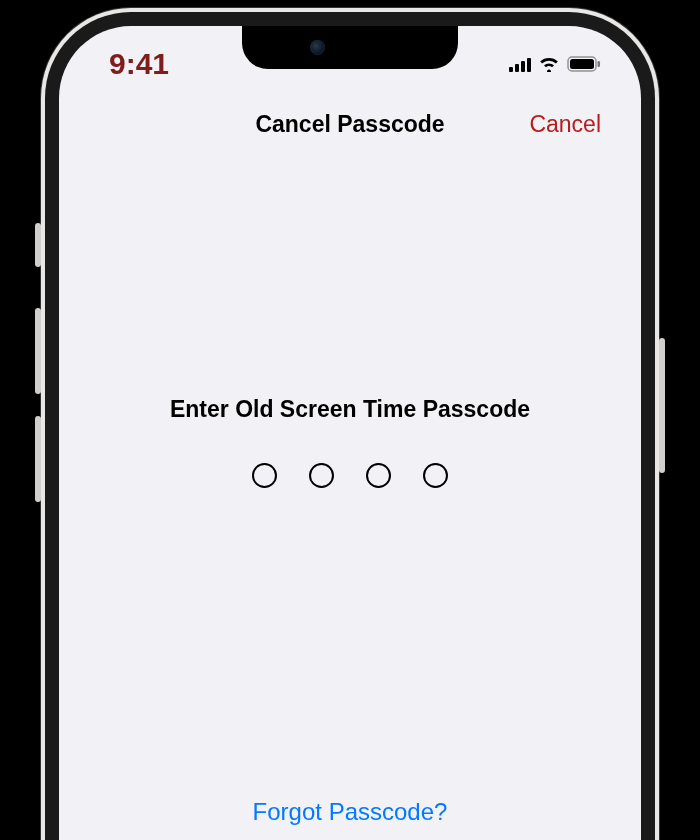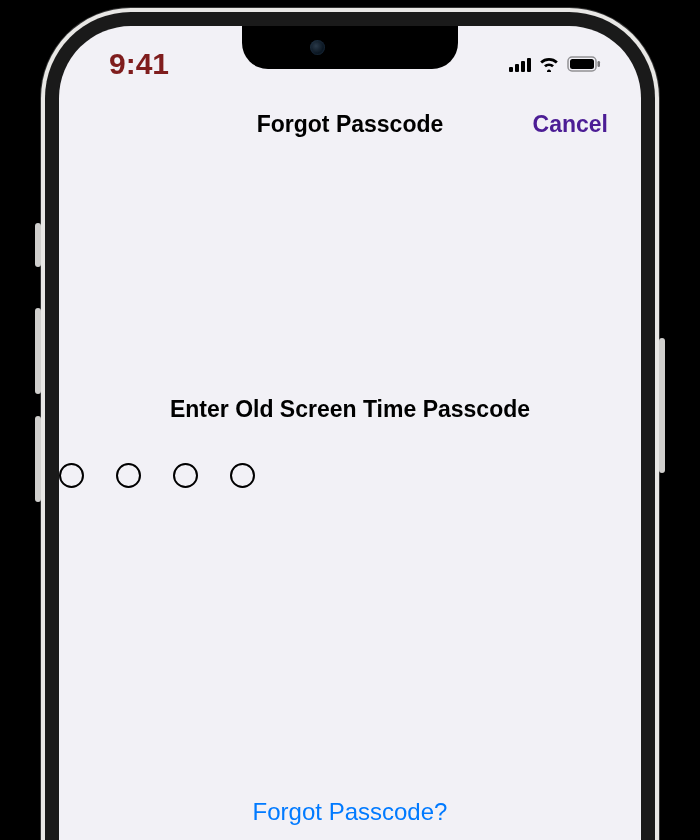--- a/index.html
+++ b/index.html
@@ -122,30 +122,31 @@
       position: relative;
       padding: 0 24px;
     }
     .nav-title {
       font-size: 23px;
       font-weight: 600;
       color: #000;
     }
     .nav-cancel {
       position: absolute;
-      right: 33px;
+      right: 40px;
       font-size: 23px;
-      font-weight: 700;
-      color: #4c1d95;
+      font-weight: 400;
+      color: #b91c1c;
       cursor: pointer;
     }
     .content {
       padding-top: 242px;
       display: flex;
       flex-direction: column;
+      align-items: center;
     }
     .prompt {
       font-size: 23px;
       font-weight: 600;
       color: #000;
       text-align: center;
     }
     .passcode-dots {
       margin-top: 40px;
       display: flex;
@@ -208,21 +209,21 @@
               <svg width="34" height="16" viewBox="0 0 34 16">
                 <rect x="1" y="1" width="28" height="14" rx="4" ry="4" fill="none" stroke="#000" stroke-opacity="0.4" stroke-width="1.5"></rect>
                 <rect x="3" y="3" width="24" height="10" rx="2.5" ry="2.5" fill="#000"></rect>
                 <rect x="30.5" y="5" width="2.5" height="6" rx="1.2" ry="1.2" fill="#000" fill-opacity="0.5"></rect>
               </svg>
             </div>
           </div>
         </div>
 
         <div class="nav-bar">
-          <div class="nav-title">Forgot Passcode</div>
+          <div class="nav-title">Cancel Passcode</div>
           <div class="nav-cancel">Cancel</div>
         </div>
 
         <div class="content">
           <div class="prompt">Enter Old Screen Time Passcode</div>
           <div class="passcode-dots">
             <div class="dot"></div>
             <div class="dot"></div>
             <div class="dot"></div>
             <div class="dot"></div>

